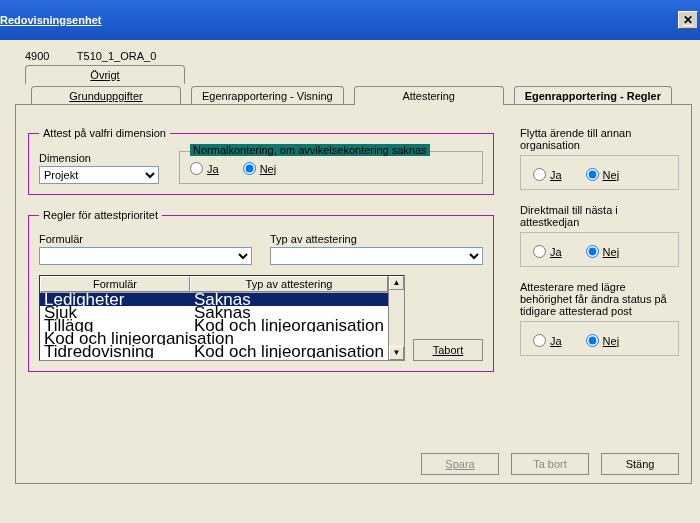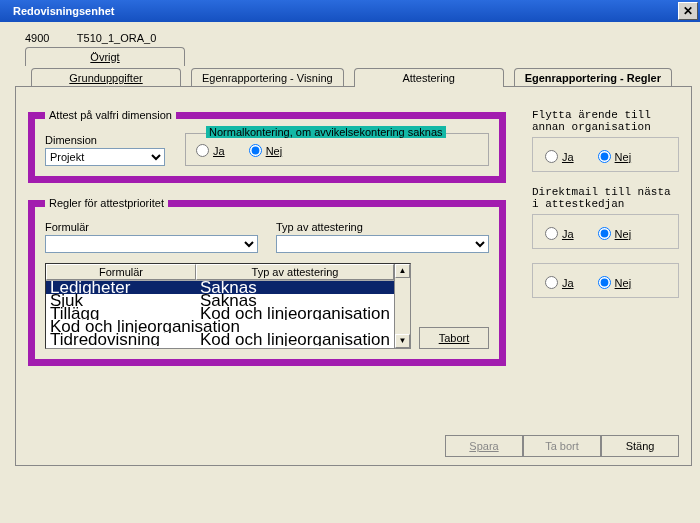--- a/index.html
+++ b/index.html
@@ -6,28 +6,29 @@
   body {
     margin: 0;
     font-family: Tahoma, Arial, sans-serif;
     font-size: 11px;
     background: #ece9d8;
     width: 700px;
     height: 523px;
     overflow: hidden;
   }
   .titlebar {
-    height: 22px;
+    height: 40px;
     background: linear-gradient(to bottom, #2a6bdd, #1550c0);
     color: #fff;
     display: flex;
     align-items: center;
     justify-content: space-between;
-    padding: 0 2px 0 13px;
+    padding: 0 2px 0 0;
     font-weight: bold;
+    text-decoration: underline;
   }
   .close-btn {
     width: 20px; height: 18px;
     background: #d6d3ce;
     border: 1px solid #fff;
     border-right-color:#555; border-bottom-color:#555;
     display:flex; align-items:center; justify-content:center;
     font-weight:bold; color:#000; font-size:12px;
     cursor:pointer;
   }
@@ -57,21 +58,21 @@
     background:#ece9d8;
     margin-top:0;
     padding:22px 12px 12px 12px;
     height:380px;
     position:relative;
   }
   .columns { display:flex; gap:26px; }
   .leftcol { flex:0 0 400px; }
   .rightcol { flex:1; }
   fieldset {
-    border:7px solid #a21caf;
+    border:1px solid #a21caf;
     padding:10px 10px 10px 10px;
     margin:0 0 14px 0;
   }
   legend { padding:0 4px; }
   .fs-attest { display:flex; gap:20px; align-items:flex-end; }
   .dimblock { width:120px; }
   .dimblock label { display:block; margin-bottom:2px; }
   select.combo, input.combo {
     width:100%; font:inherit;
     border:1px solid #7f9db9; background:#fff;
@@ -79,22 +80,22 @@
   }
   select.combo { height:18px; }
   .normalk {
     border:1px solid #aaa;
     padding:6px 10px 8px 10px;
     flex:1;
     position:relative;
     margin-top:2px;
   }
   .normalk .grp-legend {
-    position:absolute; top:-8px; left:20px;
-    background:#14b8a6; padding:0 3px; font-size:11px;
+    position:absolute; top:-8px; left:10px;
+    background:#0f766e; padding:0 3px; font-size:11px;
   }
   .radiorow { display:flex; gap:24px; margin-top:4px; }
   .radiorow label { display:flex; align-items:center; gap:4px; }
   .radiorow input { margin:0; }
   .ul { text-decoration: underline; }
   .regler-top { display:flex; gap:18px; margin-top:2px; }
   .regler-top > div { flex:1; }
   .regler-top label { display:block; margin-bottom:2px; }
   .listbox {
     margin-top:10px;
@@ -135,29 +136,29 @@
   }
   .tabort-btn {
     margin-top:8px;
     width:70px; height:22px;
     border:1px solid #888;
     background:#ece9d8;
     cursor:pointer; font:inherit;
     float:right;
   }
   .rightgroup { margin-bottom:14px; }
-  .rightgroup .rlabel { margin-bottom:4px; display:block;font-family:Liberation Mono, monospace; }
+  .rightgroup .rlabel { margin-bottom:4px; display:block; }
   .rightbox {
     border:1px solid #bbb;
     padding:8px 12px;
   }
   .footer-btns {
     position:absolute;
     right:12px; bottom:8px;
-    display:flex; 
+    display:flex; gap:12px;
   }
   .btn {
     width:78px; height:22px;
     border:1px solid #888;
     background:#ece9d8;
     font:inherit; cursor:pointer;
   }
   .btn:disabled { color:#888; }
   .regler-action { display:flex; gap:8px; align-items:flex-end; }
 </style>
@@ -315,20 +316,21 @@
               </label>
               <label>
                 <input type="radio" name="dm" checked="" style="">
                 <span class="ul">Nej</span>
               </label>
             </div>
           </div>
         </div>
 
         <div class="rightgroup">
+          <span class="rlabel">Attesterare med lägre behörighet får ändra status på tidigare attesterad post</span>
           <div class="rightbox">
             <div class="radiorow">
               <label>
                 <input type="radio" name="lg" style="">
                 <span class="ul">Ja</span>
               </label>
               <label>
                 <input type="radio" name="lg" checked="" style="">
                 <span class="ul">Nej</span>
               </label>

